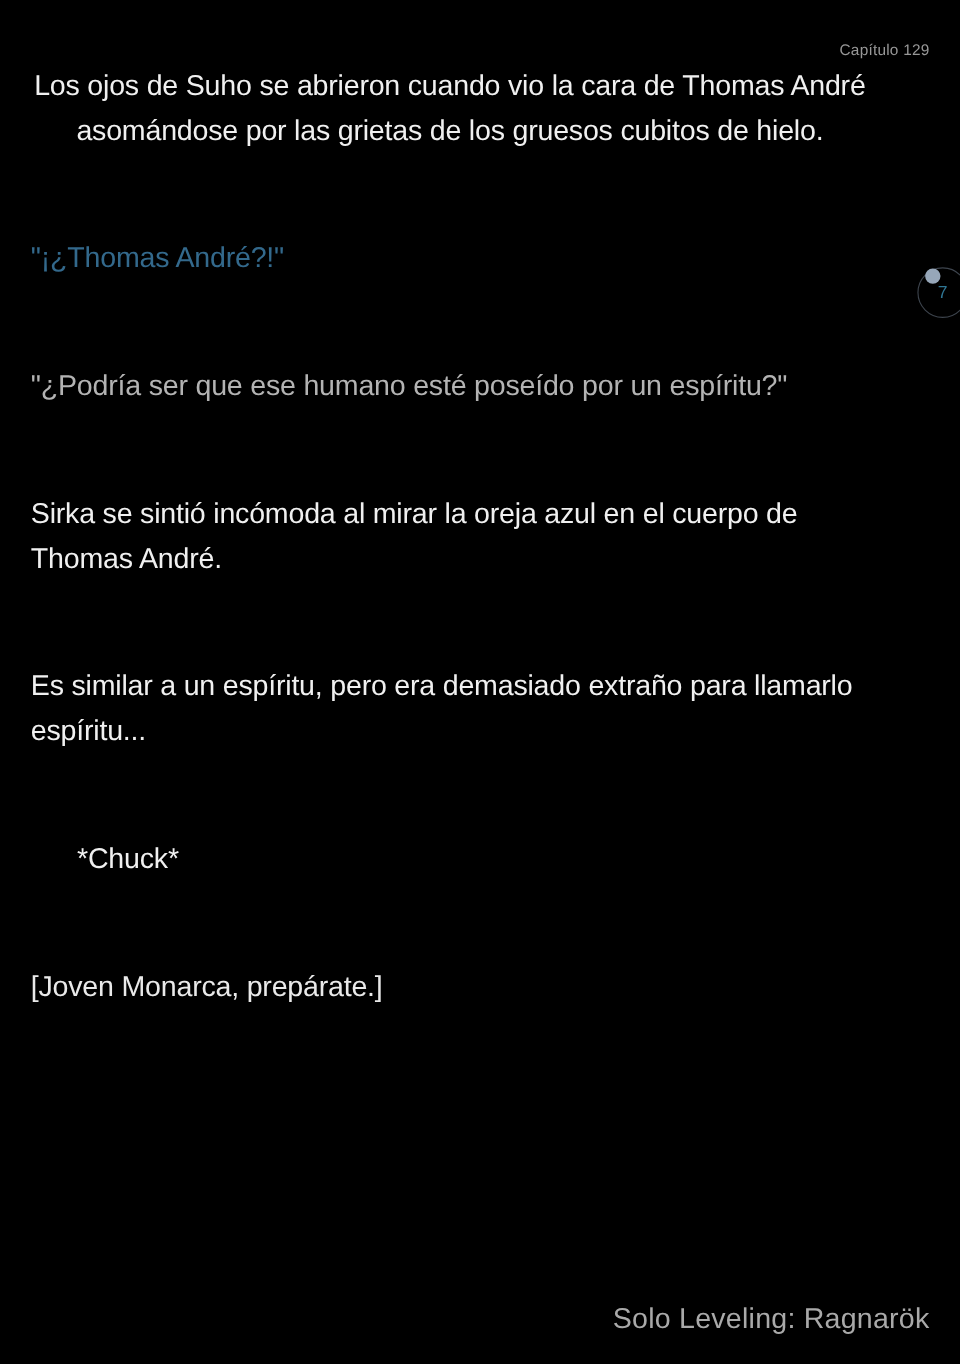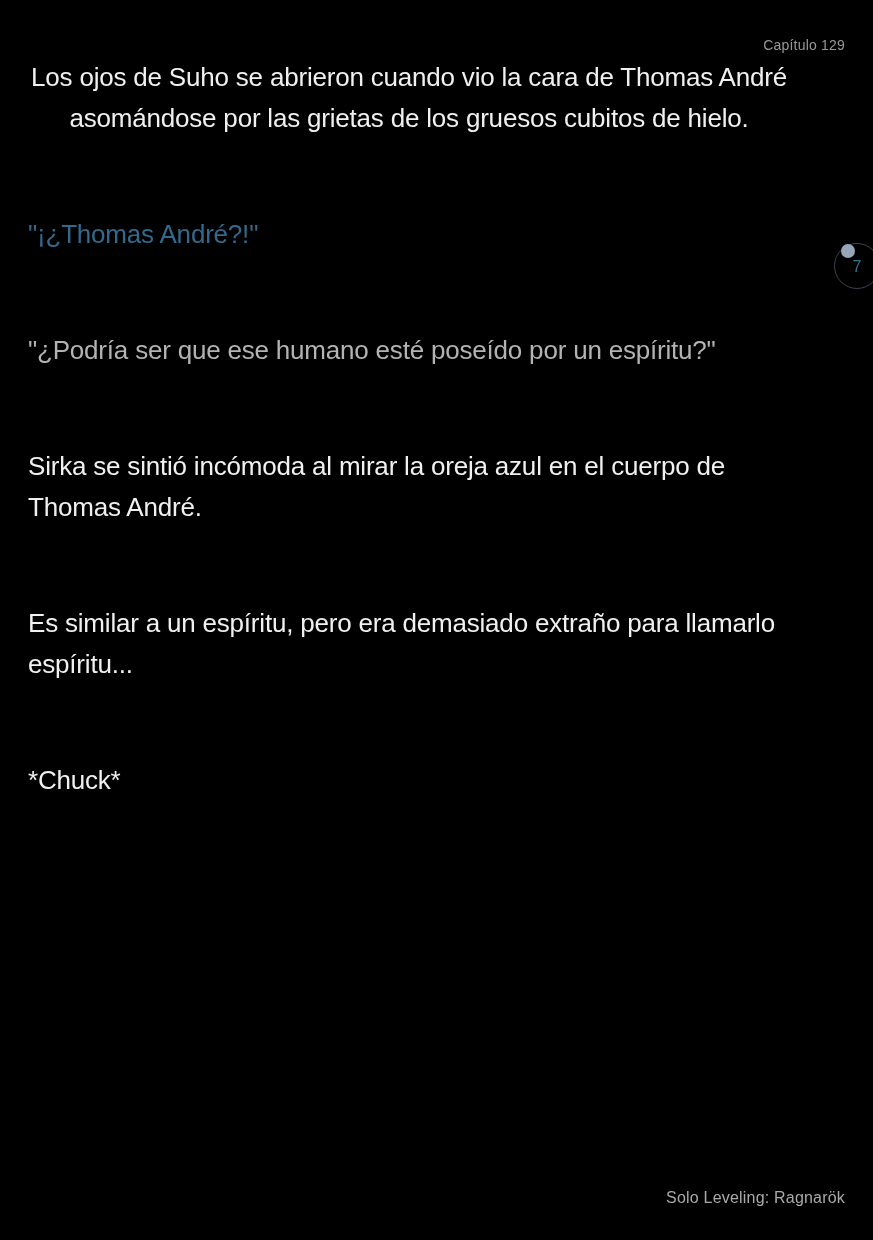--- a/index.html
+++ b/index.html
@@ -65,40 +65,41 @@
     border-radius: 50%;
     left: 6px;
     top: 0px;
   }
   .footer {
     position: absolute;
     right: 28px;
     bottom: 28px;
     display: flex;
     gap: 31px;
-    font-size: 16px;
+    font-size: 26px;
     line-height: 28px;
     letter-spacing: 0.2px;
     white-space: nowrap;
   }
 </style>
 </head>
 <body style="background: rgb(0, 0, 0);">
 
 <div class="page">
 
   <div class="chapter-header" style="color: rgb(152, 152, 152);">Capítulo 129</div>
 
   <main class="content">
     <p style="color: rgb(240, 240, 240); text-align: center;">Los ojos de Suho se abrieron cuando vio la cara de Thomas André asomándose por las grietas de los gruesos cubitos de hielo.</p>
     <p style="color: rgb(51, 105, 140);">"¡¿Thomas André?!"</p>
     <p style="color: rgb(179, 179, 179);">"¿Podría ser que ese humano esté poseído por un espíritu?"</p>
     <p style="color: rgb(240, 240, 240);">Sirka se sintió incómoda al mirar la oreja azul en el cuerpo de Thomas André.</p>
     <p style="color: rgb(240, 240, 240);">Es similar a un espíritu, pero era demasiado extraño para llamarlo espíritu...</p>
-    <p style="color: rgb(240, 240, 240);">*Chuck*</p>
+    <p style="color: rgb(240, 240, 240); margin-left: 42px;">*Chuck*</p>
+    <p style="color: rgb(233, 233, 233);">[Joven Monarca, prepárate.]</p>
   </main>
 
   <div class="comment-badge" style="border-color: rgb(61, 68, 77);">
     <span class="badge-dot" style="background: rgb(151, 167, 185);"></span>
     <span class="badge-count" style="color: rgb(47, 118, 148);">7</span>
   </div>
 
   <footer class="footer">
     <span style="color: rgb(169, 169, 169);">Solo Leveling: Ragnarök</span>
   </footer>

